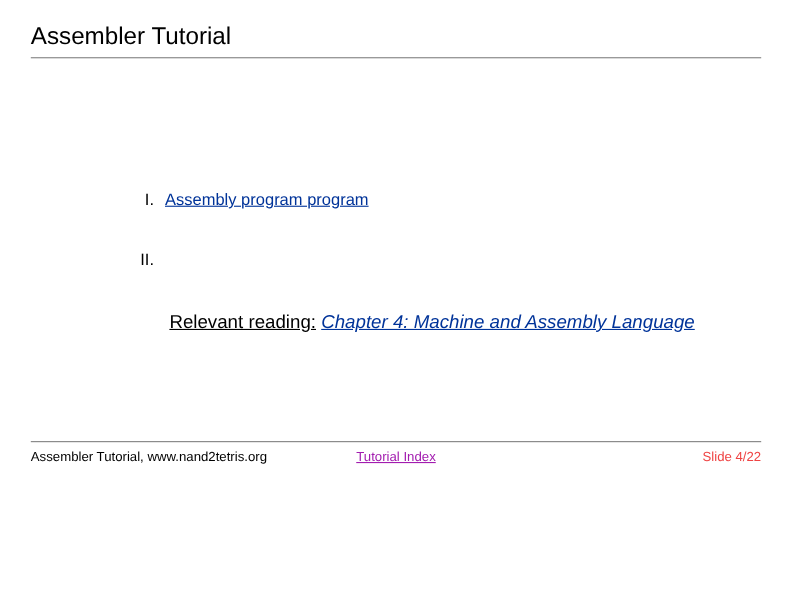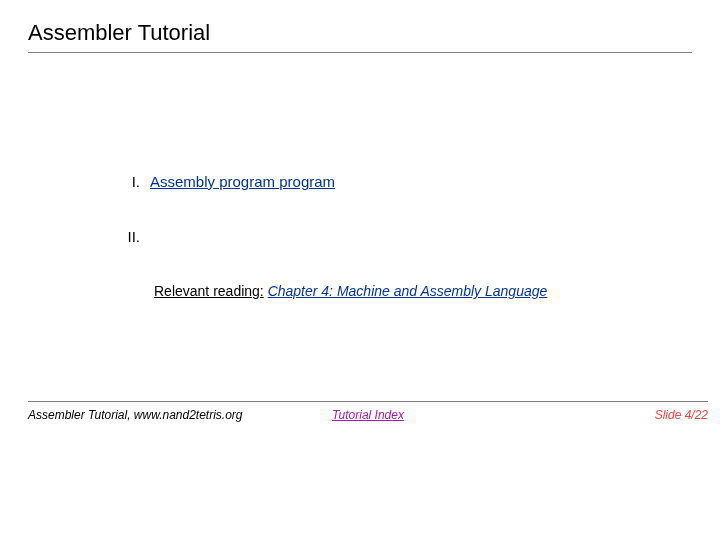--- a/index.html
+++ b/index.html
@@ -5,25 +5,25 @@
   * { margin: 0; padding: 0; box-sizing: border-box; }
   html, body { width: 720px; height: 540px; font-family: Arial, Helvetica, sans-serif; background: #fff; color: #000; }
   .slide { position: relative; width: 720px; height: 436px; padding: 20px 28px 16px 28px; }
   .title { font-size: 22px; font-weight: 400; color: #000; padding-bottom: 4px; }
   .title-rule { border: none; border-top: 1px solid #808080; margin-top: 2px; }
   .content { padding-top: 120px; padding-left: 84px; }
   .toc-list { list-style: none; }
   .toc-item { display: flex; align-items: baseline; margin-bottom: 38px; font-size: 15px; }
   .toc-num { width: 28px; text-align: right; margin-right: 10px; color: #000; }
   .toc-link { color: #003399; text-decoration: underline; }
-  .reading { margin-top: 18px; margin-left: 42px; font-size: 14px; }
+  .reading { margin-top: 18px; margin-left: 42px; font-size: 17px; }
   .reading-label { text-decoration: underline; color: #000; }
   .reading-sep { color: #000; }
   .reading-link { color: #003399; text-decoration: underline; font-style: italic; }
-  .footer { position: absolute; left: 28px; right: 12px; bottom: 14px; font-style: italic; }
+  .footer { position: absolute; left: 28px; right: 28px; bottom: 14px; }
   .footer-rule { border: none; border-top: 1px solid #808080; margin-bottom: 6px; }
   .footer-row { display: flex; justify-content: space-between; align-items: baseline; font-size: 12px; }
   .footer-left { color: #000; }
   .footer-center { color: #a21caf; text-decoration: underline; position: absolute; left: 50%; transform: translateX(-50%); }
   .footer-right { color: #ef4444; }
 </style>
 </head>
 <body>
 
 <div class="slide">

